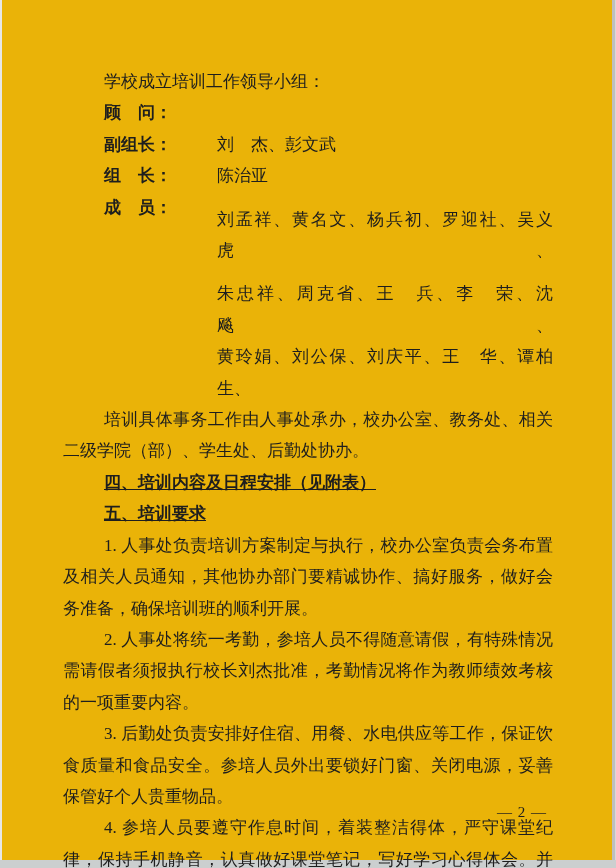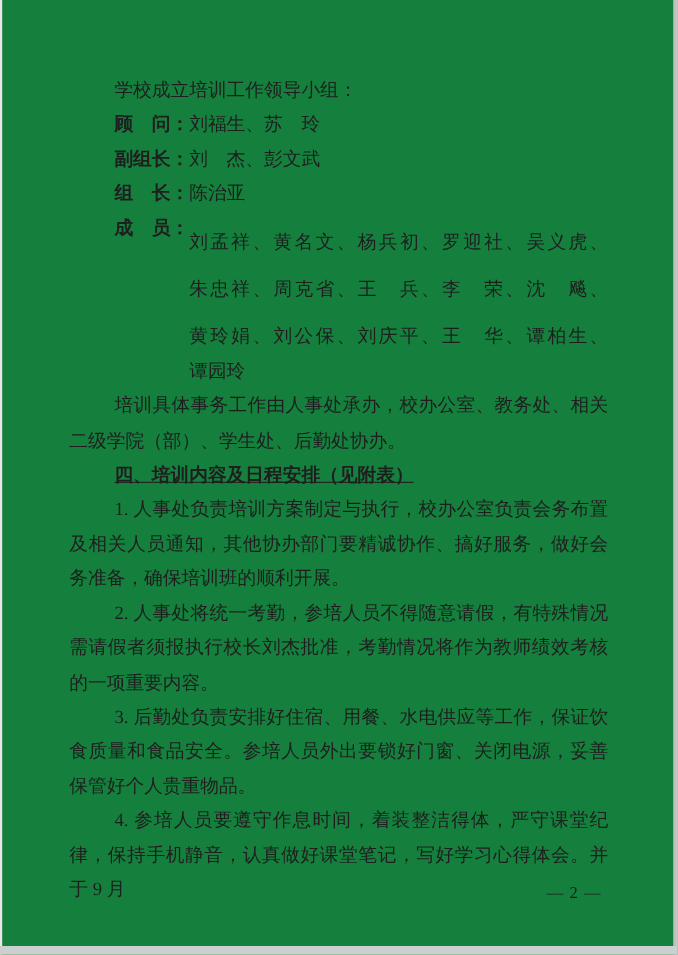--- a/index.html
+++ b/index.html
@@ -4,21 +4,21 @@
 <style>
   html, body {
     margin: 0;
     padding: 0;
     background: #ffffff;
   }
   .scan-page {
     position: relative;
     width: 616px;
     height: 868px;
-    background: #15803d;
+    background: #eab308;
     overflow: hidden;
     font-family: "Liberation Serif", serif;
     color: #1e1e1e;
   }
   
   .edge-left {
     position: absolute;
     left: 0; top: 0;
     width: 2px; height: 100%;
     background: #e7e7e7;
@@ -50,20 +50,21 @@
     margin: 0;
     text-align: justify;
     text-justify: inter-ideograph;
   }
   .indent {
     text-indent: 41px;
   }
   .role-row {
     display: flex;
     padding-left: 41px;
+    gap: 45px;
   }
   .role-label {
     flex: 0 0 68px;
     font-weight: bold;
     white-space: nowrap;
   }
   .role-names {
     flex: 1;
     min-width: 0;
   }
@@ -96,23 +97,20 @@
   <div class="edge-left"></div>
   <div class="edge-right"></div>
   <div class="edge-bottom"></div>
 
   <div class="content">
 
     <p class="indent">学校成立培训工作领导小组：</p>
 
     <div class="role-row">
       <span class="role-label">顾　问：</span>
-      <div class="role-names">
-          <div class="names-line">刘福生、苏　玲</div>
-        </div>
     </div>
 
     <div class="role-row">
       <span class="role-label">副组长：</span>
       <div class="role-names">
           <div class="names-line">刘　杰、彭文武</div>
         </div>
     </div>
 
     <div class="role-row">
@@ -121,27 +119,27 @@
           <div class="names-line">陈治亚</div>
         </div>
     </div>
 
     <div class="role-row">
       <span class="role-label">成　员：</span>
       <div class="role-names">
           <div class="names-line">刘孟祥、黄名文、杨兵初、罗迎社、吴义虎、</div>
           <div class="names-line">朱忠祥、周克省、王　兵、李　荣、沈　飚、</div>
           <div class="names-line">黄玲娟、刘公保、刘庆平、王　华、谭柏生、</div>
-          <div class="names-line">谭园玲</div>
         </div>
     </div>
 
     <p class="indent">培训具体事务工作由人事处承办，校办公室、教务处、相关二级学院（部）、学生处、后勤处协办。</p>
 
     <p class="indent heading">四、培训内容及日程安排（见附表）</p>
+    <p class="indent heading">五、培训要求</p>
 
     <p class="indent">1. 人事处负责培训方案制定与执行，校办公室负责会务布置及相关人员通知，其他协办部门要精诚协作、搞好服务，做好会务准备，确保培训班的顺利开展。</p>
     <p class="indent">2. 人事处将统一考勤，参培人员不得随意请假，有特殊情况需请假者须报执行校长刘杰批准，考勤情况将作为教师绩效考核的一项重要内容。</p>
     <p class="indent">3. 后勤处负责安排好住宿、用餐、水电供应等工作，保证饮食质量和食品安全。参培人员外出要锁好门窗、关闭电源，妥善保管好个人贵重物品。</p>
     <p class="indent">4. 参培人员要遵守作息时间，着装整洁得体，严守课堂纪律，保持手机静音，认真做好课堂笔记，写好学习心得体会。并于 9 月</p>
 
   </div>
 
   <div class="page-number">— 2 —</div>
 </div>

